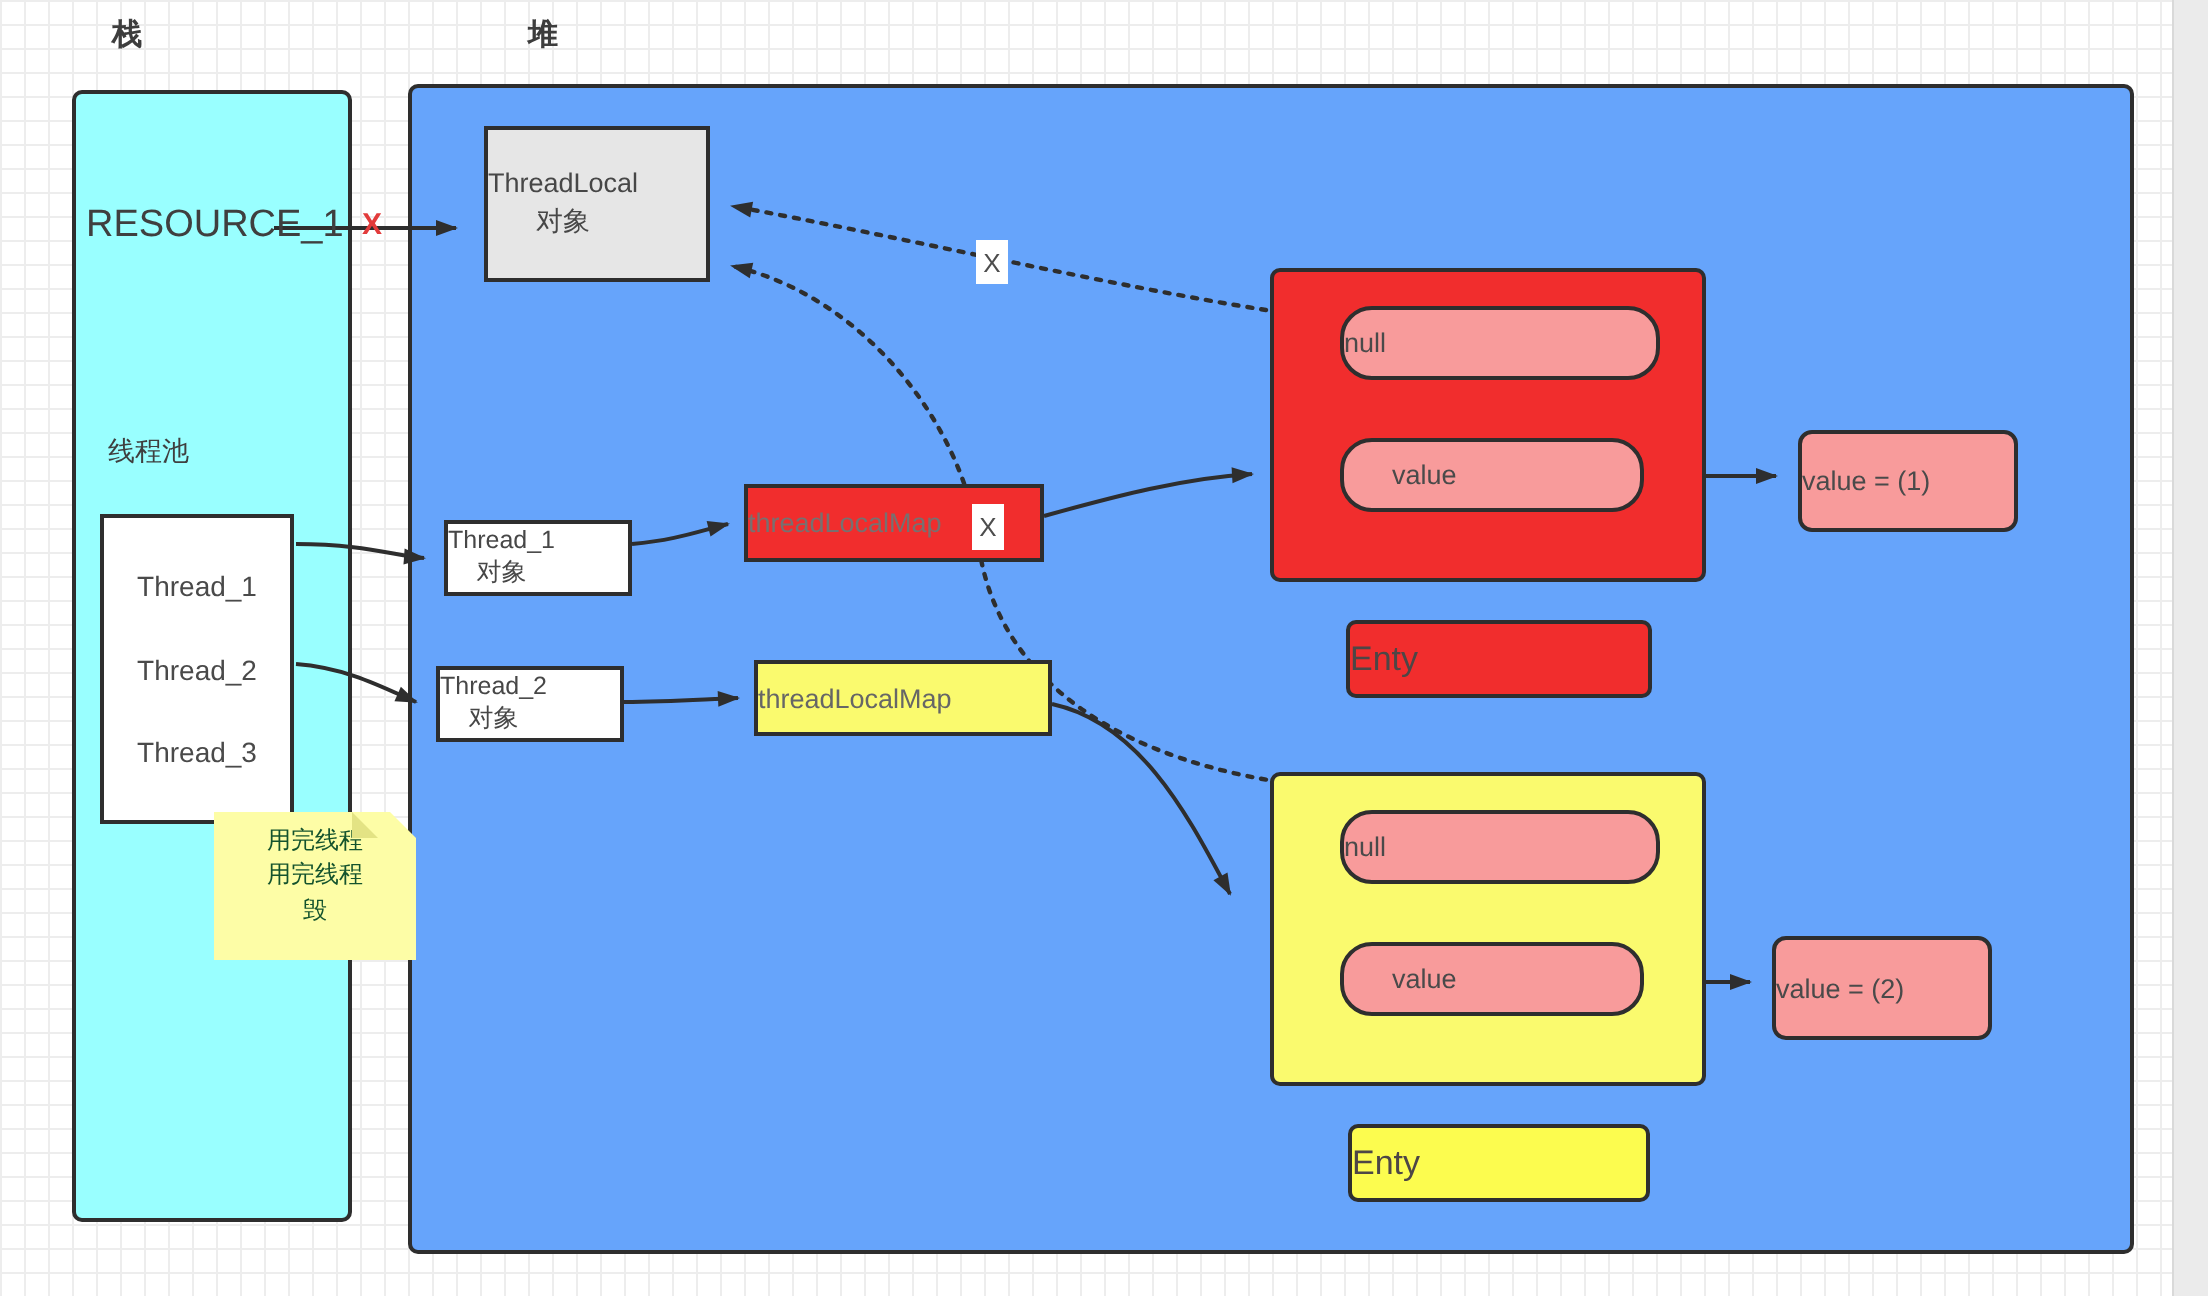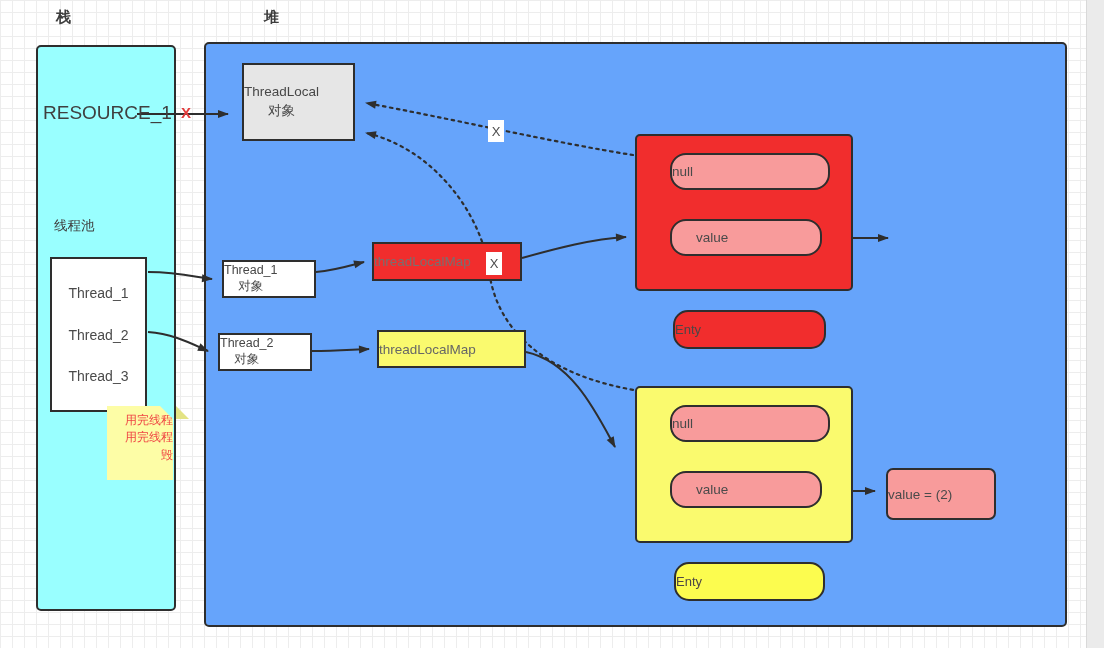--- a/index.html
+++ b/index.html
@@ -30,24 +30,24 @@
   #stack-box{left:36px;top:45px;width:140px;height:566px;background:var(--stack-fill,#99ffff);border-radius:5px;}
   #heap-box{left:204px;top:42px;width:863px;height:585px;background:var(--heap-fill,#66a4fb);border-radius:5px;}
 
   #resource-label{position:absolute;left:43px;top:102px;font-size:19px;color:#3f3f3f;}
   #pool-label{position:absolute;left:54px;top:217px;font-size:13.5px;color:#3f3f3f;text-align:right;}
 
   #pool-box{left:50px;top:257px;width:97px;height:155px;background:#ffffff;
     display:flex;flex-direction:column;justify-content:space-evenly;align-items:center;}
   .thread-item{font-size:14px;color:#4a4a4a;}
 
-  #note{position:absolute;left:107px;top:406px;width:66px;height:74px;
+  #note{position:absolute;left:107px;top:406px;width:101px;height:74px;
     background:var(--note-fill,#fdfda6);
     clip-path:polygon(0 0,calc(100% - 13px) 0,100% 13px,100% 100%,0 100%);
-    font-size:12px;line-height:1.45;color:#ef4444;text-align:right;padding-top:6px;box-sizing:border-box;}
+    font-size:12px;line-height:1.45;color:#14532d;text-align:center;padding-top:6px;box-sizing:border-box;}
   #note-fold{position:absolute;left:176px;top:406px;width:0;height:0;
     border-left:13px solid #e3e384;border-top:13px solid transparent;}
 
   #threadlocal-box{left:242px;top:63px;width:113px;height:78px;background:var(--gray-box,#e6e6e6);
     font-size:13.5px;line-height:1.4;color:#474747;}
   .obj-box{background:#ffffff;font-size:12.5px;line-height:1.25;color:#474747;}
   #t1obj-box{left:222px;top:260px;width:94px;height:38px;}
   #t2obj-box{left:218px;top:333px;width:94px;height:38px;}
 
   #map1-box{left:372px;top:242px;width:150px;height:39px;background:var(--red,#f12d2d);
@@ -59,21 +59,21 @@
   #entry2-box{left:635px;top:386px;width:218px;height:157px;background:var(--yellow,#fafa6e);border-radius:5px;}
   .slot{position:absolute;box-sizing:border-box;border:2px solid var(--border,#2e2e2e);
     background:var(--pink,#f89b9b);border-radius:16px;font-size:13.5px;color:#4a4a4a;}
   .slot-null{left:33px;top:17px;width:160px;height:37px;}
   .slot-value{left:33px;top:83px;width:152px;height:37px;padding-left:24px;}
 
   .result-box{background:var(--pink,#f89b9b);border-radius:7px;font-size:13.5px;color:#4a4a4a;}
   #value1-result{left:899px;top:215px;width:110px;height:51px;}
   #value2-result{left:886px;top:468px;width:110px;height:52px;}
 
-  .entry-label{border-radius:15px;font-size:13px;color:#4d4646;}
+  .entry-label{border-radius:5px;font-size:17px;color:#4d4646;}
   #entry1-label{left:673px;top:310px;width:153px;height:39px;background:var(--red,#f12d2d);}
   #entry2-label{left:674px;top:562px;width:151px;height:39px;background:var(--yellow-bright,#fcfc4f);}
 
   #arrow-layer{position:absolute;left:0;top:0;width:1104px;height:648px;pointer-events:none;}
   .solid-edge{fill:none;stroke:#2e2e2e;stroke-width:2px;}
   .dotted-edge{fill:none;stroke:#2e2e2e;stroke-width:2.2px;stroke-dasharray:2.5 4.5;stroke-linecap:round;}
 
   .x-badge{position:absolute;background:#ffffff;color:#4d4d4d;font-size:13px;
     width:16px;height:22px;display:flex;align-items:center;justify-content:center;}
   #x-ref1{left:488px;top:120px;}
@@ -146,20 +146,21 @@
     </div>
   </div>
 
   <div class="shape centered" id="map1-box">threadLocalMap</div>
   <div class="shape centered" id="map2-box">threadLocalMap</div>
 
   <div class="shape" id="entry1-box">
     <div class="slot slot-null centered">null</div>
     <div class="slot slot-value centered">value</div>
   </div>
+  <div class="shape centered result-box" id="value1-result">value = (1)</div>
   <div class="shape centered entry-label" id="entry1-label">Enty</div>
 
   <div class="shape" id="entry2-box">
     <div class="slot slot-null centered">null</div>
     <div class="slot slot-value centered">value</div>
   </div>
   <div class="shape centered result-box" id="value2-result">value = (2)</div>
   <div class="shape centered entry-label" id="entry2-label">Enty</div>
 
   <div id="x-resource">X</div>

